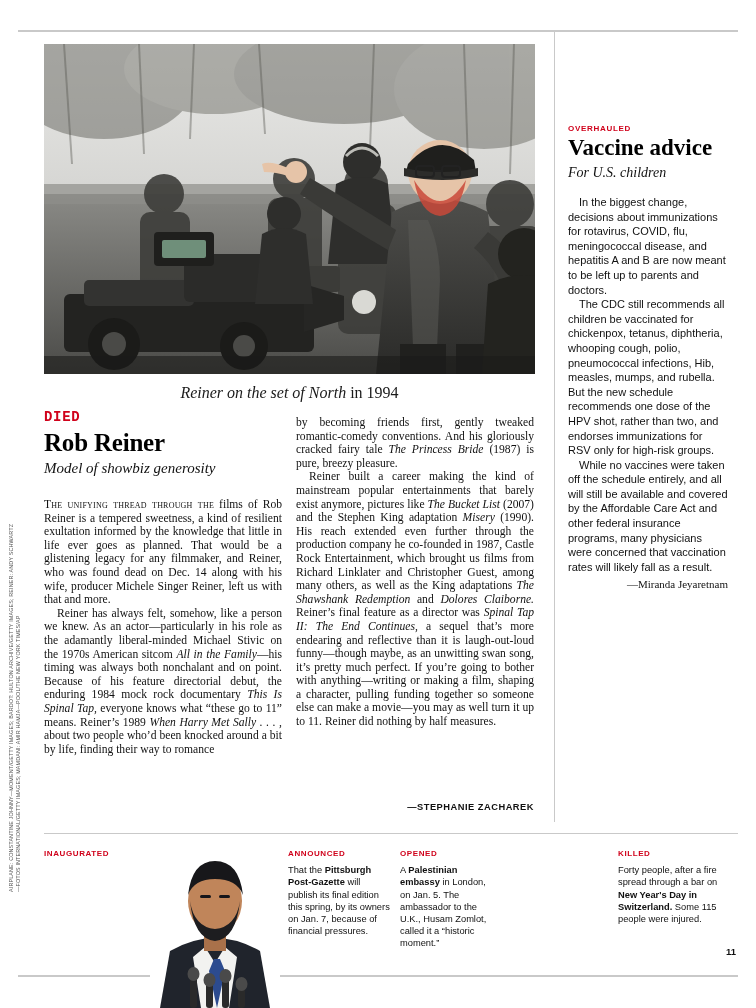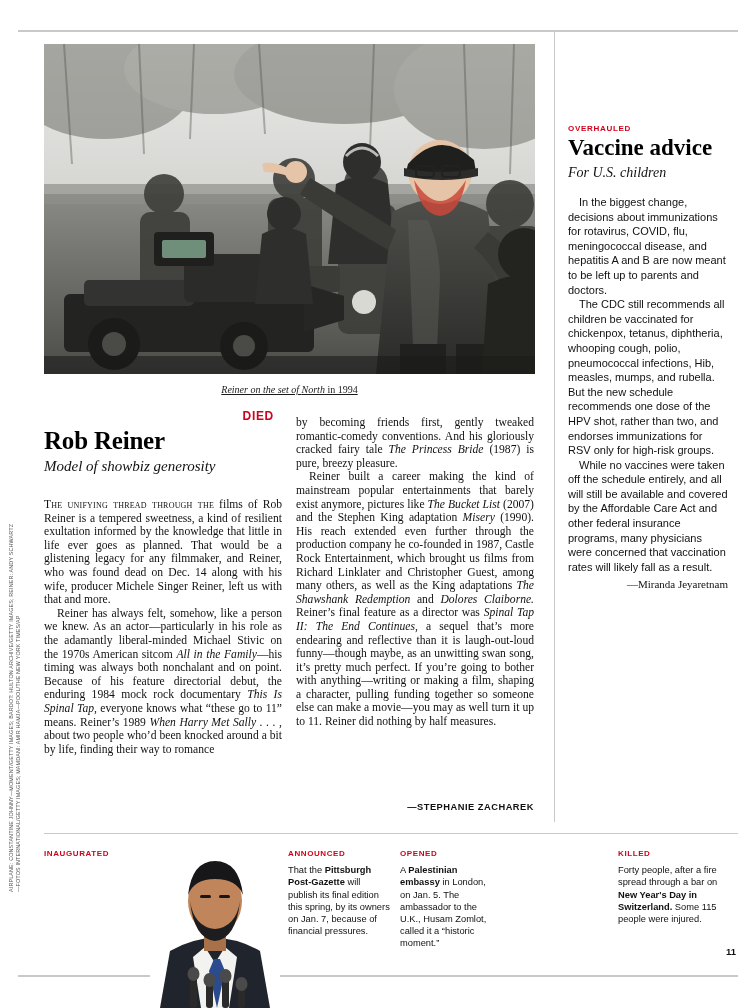--- a/index.html
+++ b/index.html
@@ -63,24 +63,23 @@
     background: #3a3a3a;
   }
   .photo-svg { display:block; }
 
   .photo-caption {
     position: absolute;
     left: 44px; top: 384px;
     width: 491px;
     text-align: center;
     font-family: "Liberation Serif", serif;
-    font-size: 10px;
+    font-size: 16px;
     font-style: italic;
     color: #1a1a1a;
-    text-decoration: underline;
   }
   .photo-caption .roman { font-style: normal; }
 
   
   .photo-credit {
     position: absolute;
     left: -170px;
     top: 700px;
     width: 370px;
     transform: rotate(-90deg);
@@ -88,27 +87,26 @@
     font-family: "Liberation Sans", sans-serif;
     font-size: 5.4px;
     letter-spacing: 0.15px;
     color: #555555;
     text-align: left;
     line-height: 7px;
   }
 
   
   .kicker {
-    font-family: Liberation Sans, sans-serif;
-    font-size: 12px;
+    font-family: Liberation Mono, monospace;
+    font-size: 14px;
     font-weight: bold;
     letter-spacing: 0.7px;
     color: #d0021b;
     text-transform: uppercase;
-    text-align: right;
   }
   .obit-head {
     position: absolute;
     left: 44px; top: 409px;
     width: 230px;
   }
   .obit-name {
     font-family: "Liberation Serif", serif;
     font-size: 25px;
     font-weight: bold;

